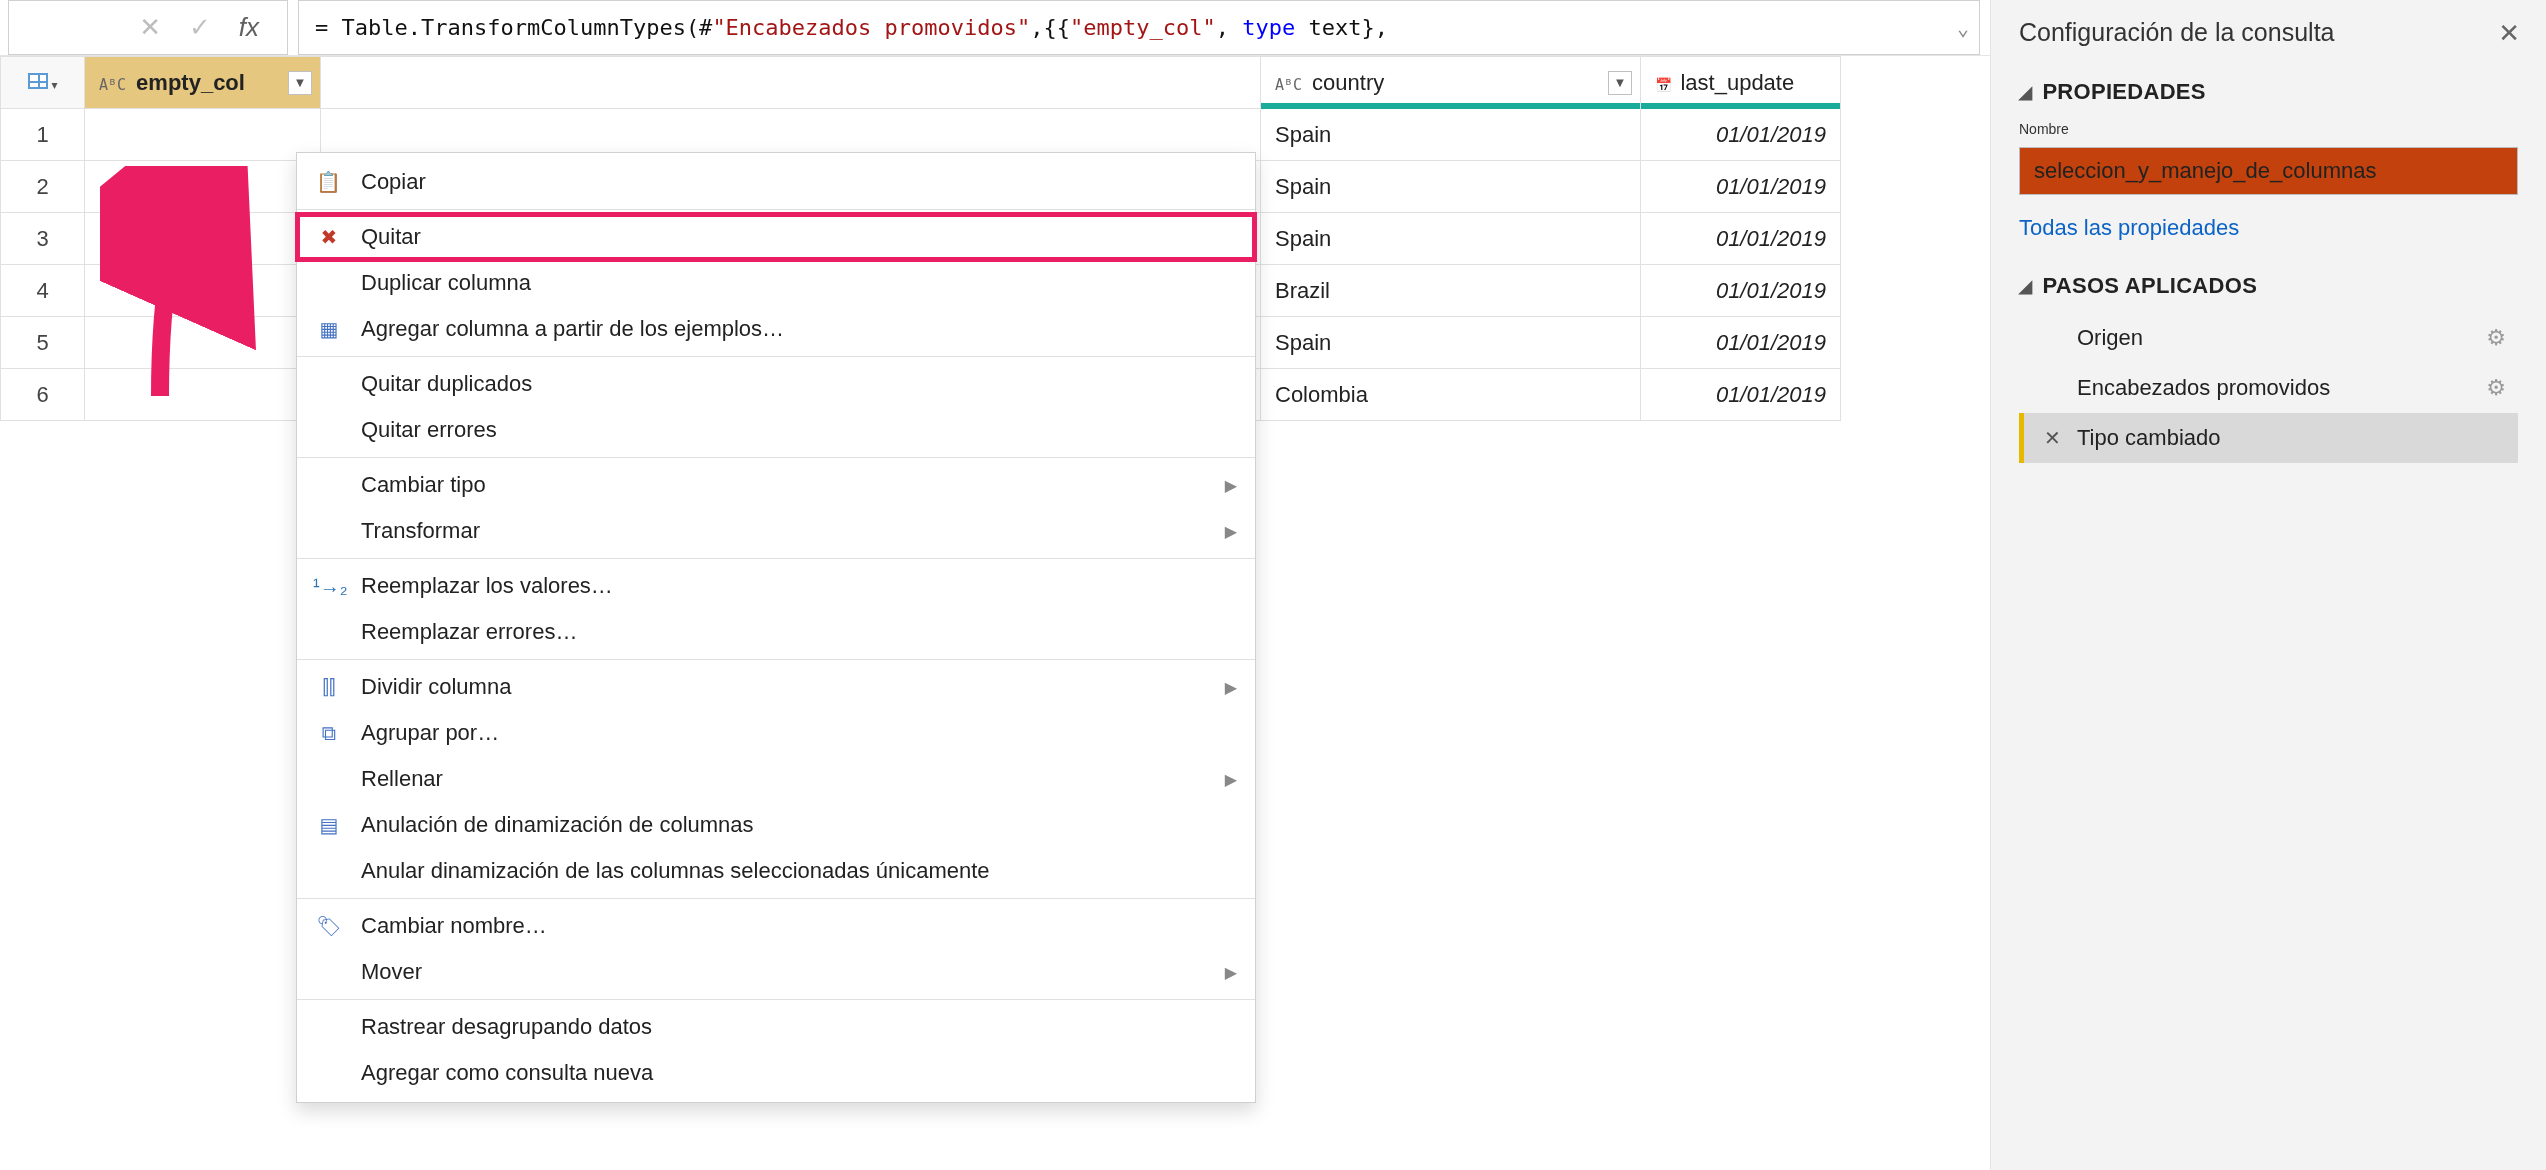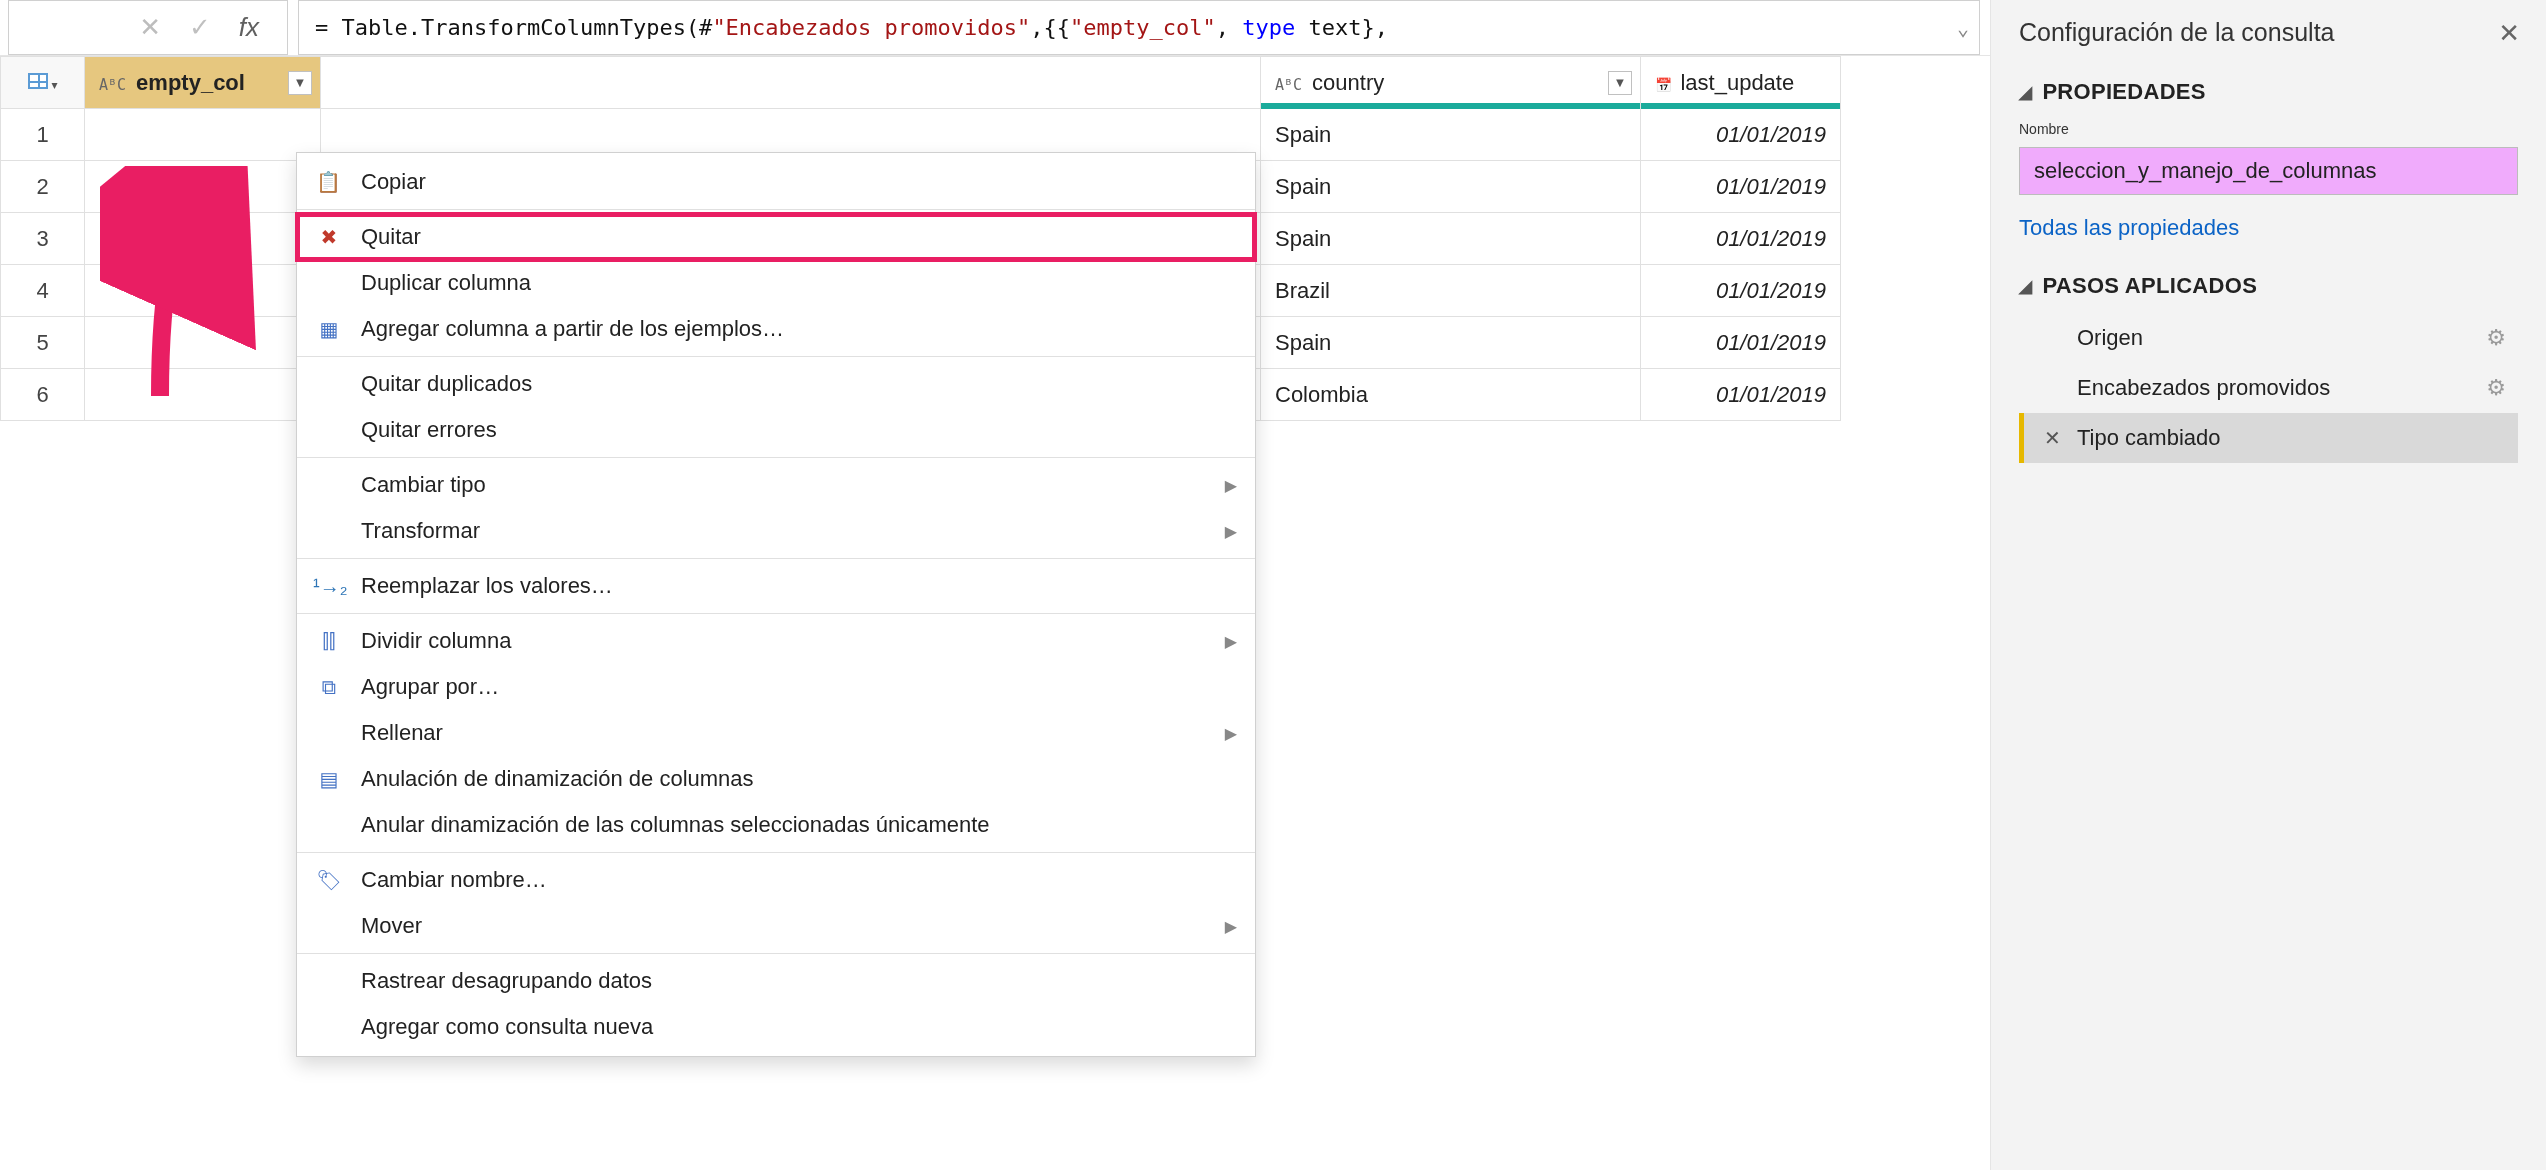--- a/index.html
+++ b/index.html
@@ -44,21 +44,21 @@
 
 .arrow { position:absolute; left:100px; top:110px; z-index:60; pointer-events:none;}
 
 
 .rp-title { font-size:25px; color:#333; }
 .rp-close { position:absolute; right:26px; top:18px; font-size:26px; color:#666; cursor:pointer;}
 .section { margin-top:32px; }
 .section-hdr { display:flex; align-items:center; gap:10px; font-weight:700; font-size:22px; color:#222; letter-spacing:.3px;}
 .section-hdr .tri { font-size:17px; color:#555;}
 .fieldlbl { font-size:14px; color:#333; margin:16px 0 10px;}
-.txtin { width:100%; max-width:510px; height:48px; border:1px solid #bcbcbc; background:#f0abfc; padding:0 14px; font-size:22px; color:#222;}
+.txtin { width:100%; max-width:510px; height:48px; border:1px solid #bcbcbc; background:#c2410c; padding:0 14px; font-size:22px; color:#222;}
 .link { color:#0b63c6; font-size:22px; margin-top:20px; display:inline-block; cursor:pointer;}
 
 .steps { margin-top:14px; border-top:none;}
 .step { display:flex; align-items:center; height:50px; padding:0 14px 0 58px; font-size:22px; color:#222; position:relative; background:transparent;}
 .step .gear { position:absolute; right:12px; color:#9a9a9a; font-size:22px;}
 .step.sel { background:#d9d9d9; border-left:5px solid #e6b800; padding-left:53px;}
 .step.sel .xdel { position:absolute; left:20px; color:#555; font-size:20px;}
 .tbl-ico { display:inline-block; width:20px; height:16px; border:2px solid #5b9bd5; background:#fff; position:relative;}
 .tbl-ico::before{content:"";position:absolute;left:0;right:0;top:50%;height:2px;background:#5b9bd5;}
 .tbl-ico::after{content:"";position:absolute;top:0;bottom:0;left:50%;width:2px;background:#5b9bd5;}
@@ -202,20 +202,23 @@
           </div>
         <div class="mi">
             <span>Transformar</span>
             <span class="sub">▶</span>
           </div>
         <div class="sep"></div>
         <div class="mi">
             <span class="mico" style="color:#2e75b6;">¹→₂</span>
             <span>Reemplazar los valores…</span>
           </div>
+        <div class="mi">
+            <span>Reemplazar errores…</span>
+          </div>
         <div class="sep"></div>
         <div class="mi">
             <span class="mico">⫿⫿</span>
             <span>Dividir columna</span>
             <span class="sub">▶</span>
           </div>
         <div class="mi">
             <span class="mico">⧉</span>
             <span>Agrupar por…</span>
           </div>

